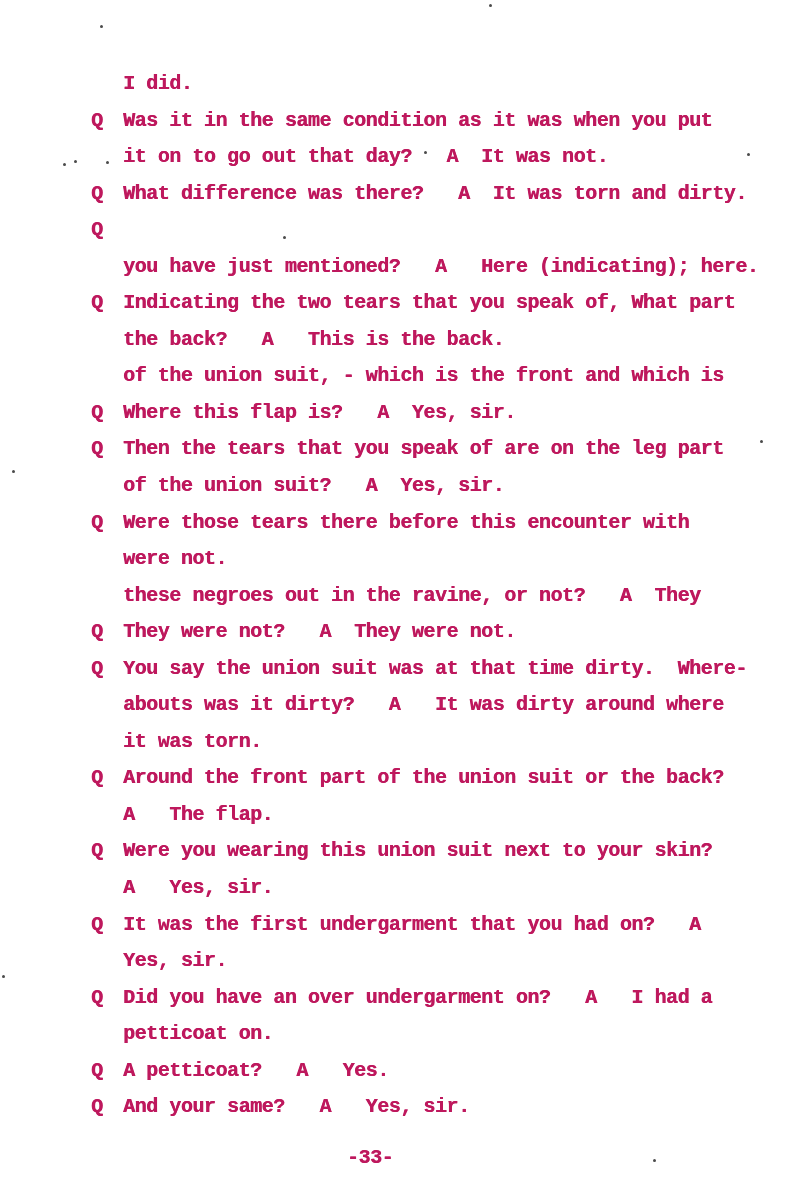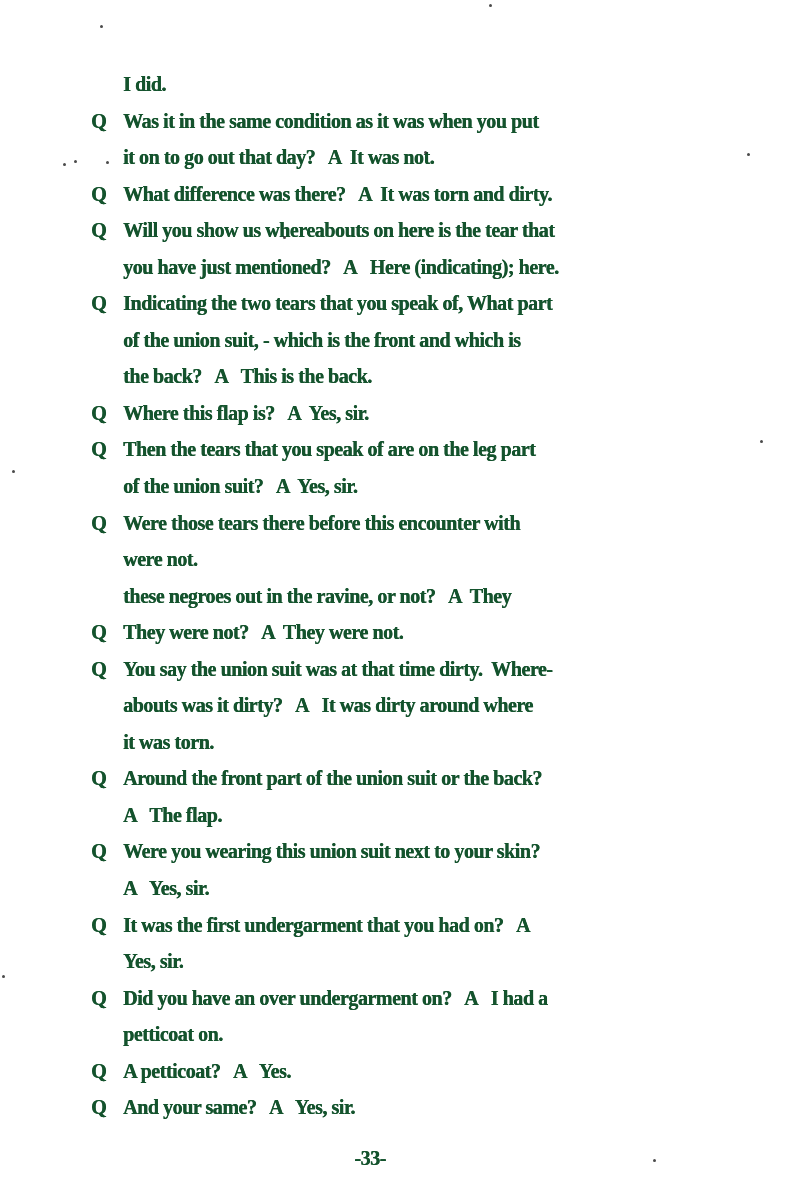--- a/index.html
+++ b/index.html
@@ -6,25 +6,25 @@
     margin: 0;
     padding: 0;
     background: #ffffff;
   }
   .page {
     position: relative;
     width: 800px;
     height: 1183px;
     background: #ffffff;
     overflow: hidden;
-    font-family: Liberation Serif, serif;
+    font-family: Liberation Mono, monospace;
     font-weight: 700;
     font-size: 20px;
     letter-spacing: -0.45px;
-    color: #14532d;
+    color: #be185d;
   }
   .transcript {
     position: absolute;
     top: 66px;
     left: 0;
     right: 0;
   }
   .line {
     display: flex;
     align-items: baseline;
@@ -62,25 +62,25 @@
 </style>
 </head>
 <body>
 
 <div class="page" id="page">
   <div class="transcript" id="transcript">
       <div class="line"><span class="marker"></span><span class="text">I did.</span></div>
       <div class="line"><span class="marker">Q</span><span class="text">Was it in the same condition as it was when you put</span></div>
       <div class="line"><span class="marker"></span><span class="text">it on to go out that day?   A  It was not.</span></div>
       <div class="line"><span class="marker">Q</span><span class="text">What difference was there?   A  It was torn and dirty.</span></div>
-      <div class="line"><span class="marker">Q</span><span class="text">Will you show us whereabouts on here is the tear that</span></div>
+      <div class="line"><span class="marker">Q</span></div>
       <div class="line"><span class="marker"></span><span class="text">you have just mentioned?   A   Here (indicating); here.</span></div>
       <div class="line"><span class="marker">Q</span><span class="text">Indicating the two tears that you speak of, What part</span></div>
+      <div class="line"><span class="marker"></span><span class="text">the back?   A   This is the back.</span></div>
       <div class="line"><span class="marker"></span><span class="text">of the union suit, - which is the front and which is</span></div>
-      <div class="line"><span class="marker"></span><span class="text">the back?   A   This is the back.</span></div>
       <div class="line"><span class="marker">Q</span><span class="text">Where this flap is?   A  Yes, sir.</span></div>
       <div class="line"><span class="marker">Q</span><span class="text">Then the tears that you speak of are on the leg part</span></div>
       <div class="line"><span class="marker"></span><span class="text">of the union suit?   A  Yes, sir.</span></div>
       <div class="line"><span class="marker">Q</span><span class="text">Were those tears there before this encounter with</span></div>
       <div class="line"><span class="marker"></span><span class="text">were not.</span></div>
       <div class="line"><span class="marker"></span><span class="text">these negroes out in the ravine, or not?   A  They</span></div>
       <div class="line"><span class="marker">Q</span><span class="text">They were not?   A  They were not.</span></div>
       <div class="line"><span class="marker">Q</span><span class="text">You say the union suit was at that time dirty.  Where-</span></div>
       <div class="line"><span class="marker"></span><span class="text">abouts was it dirty?   A   It was dirty around where</span></div>
       <div class="line"><span class="marker"></span><span class="text">it was torn.</span></div>

